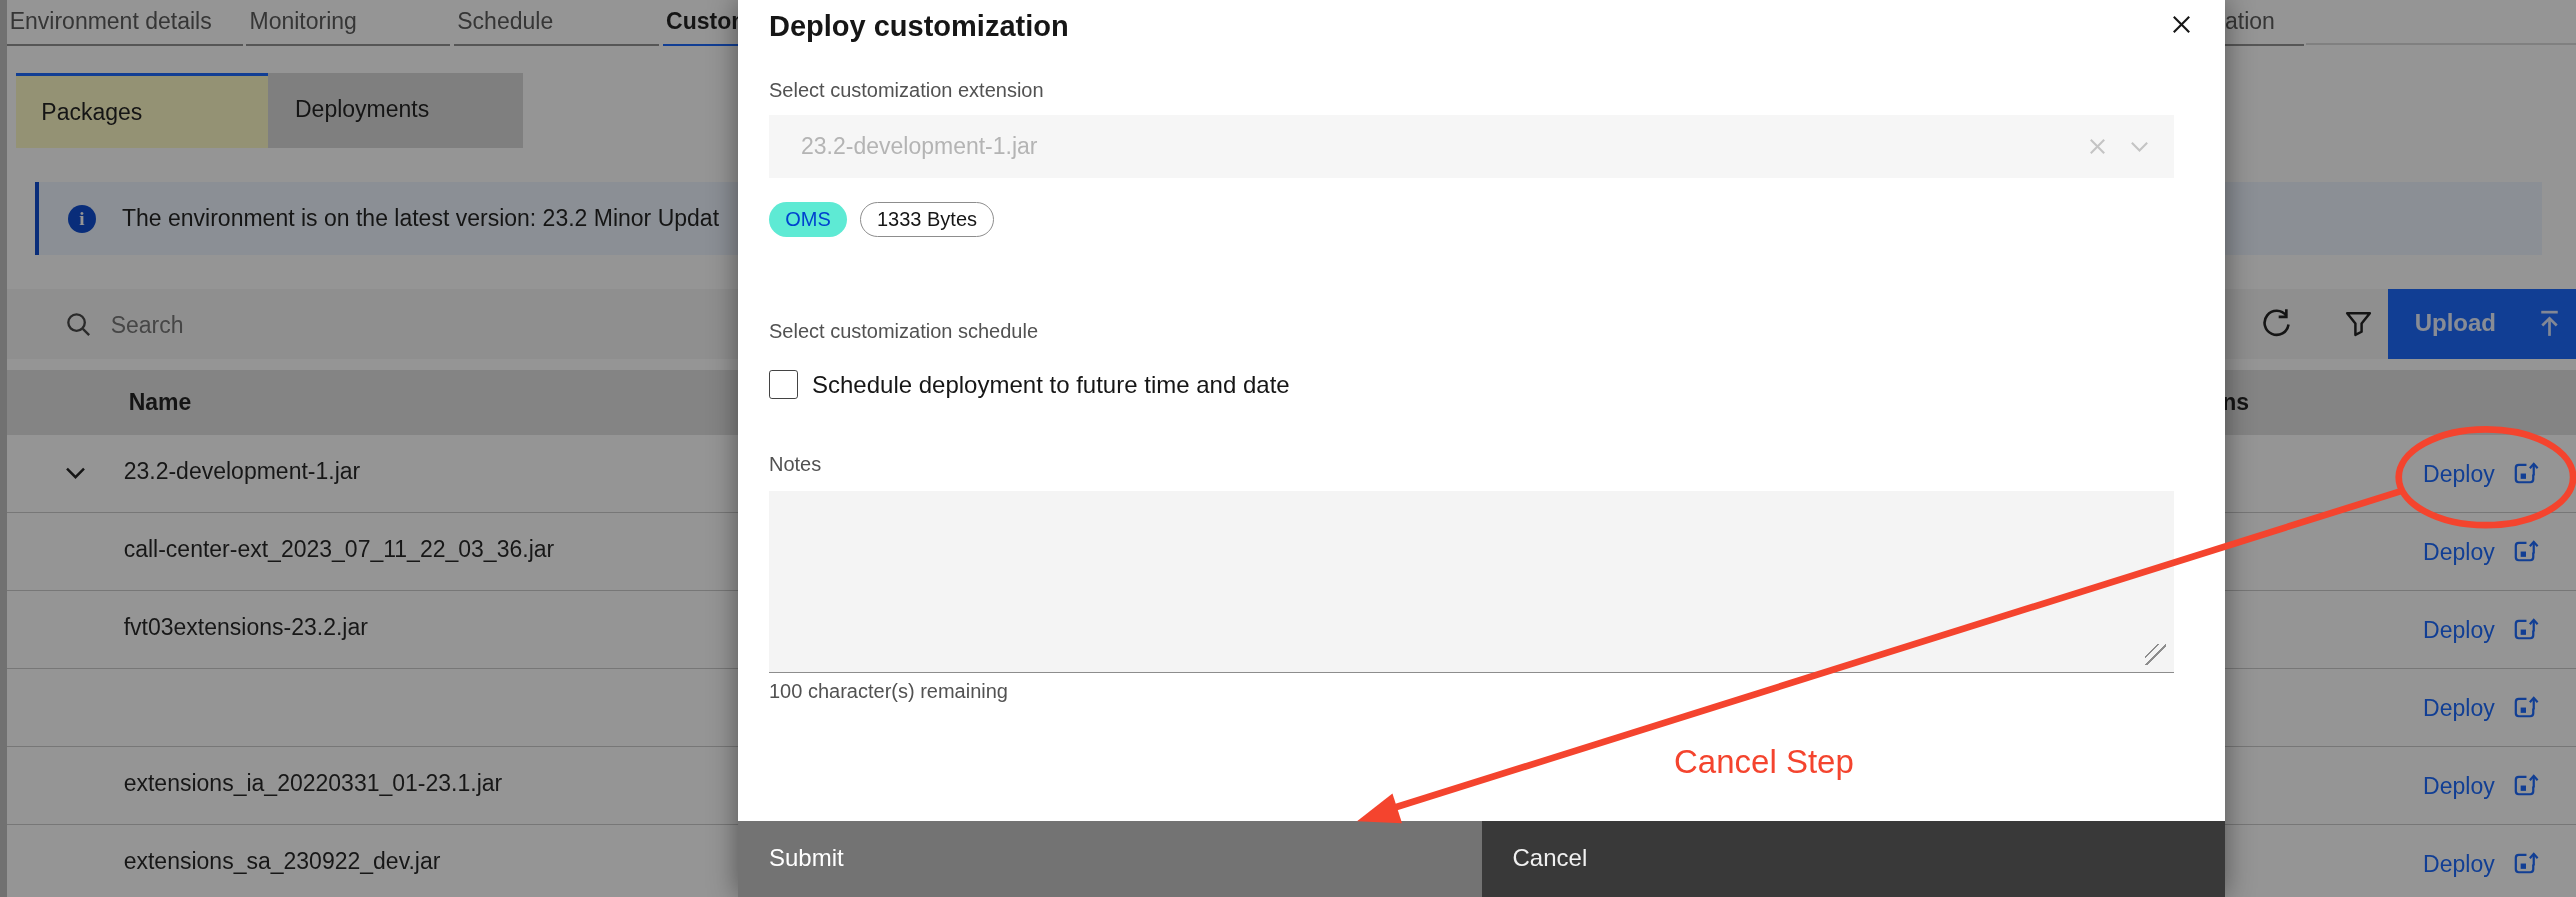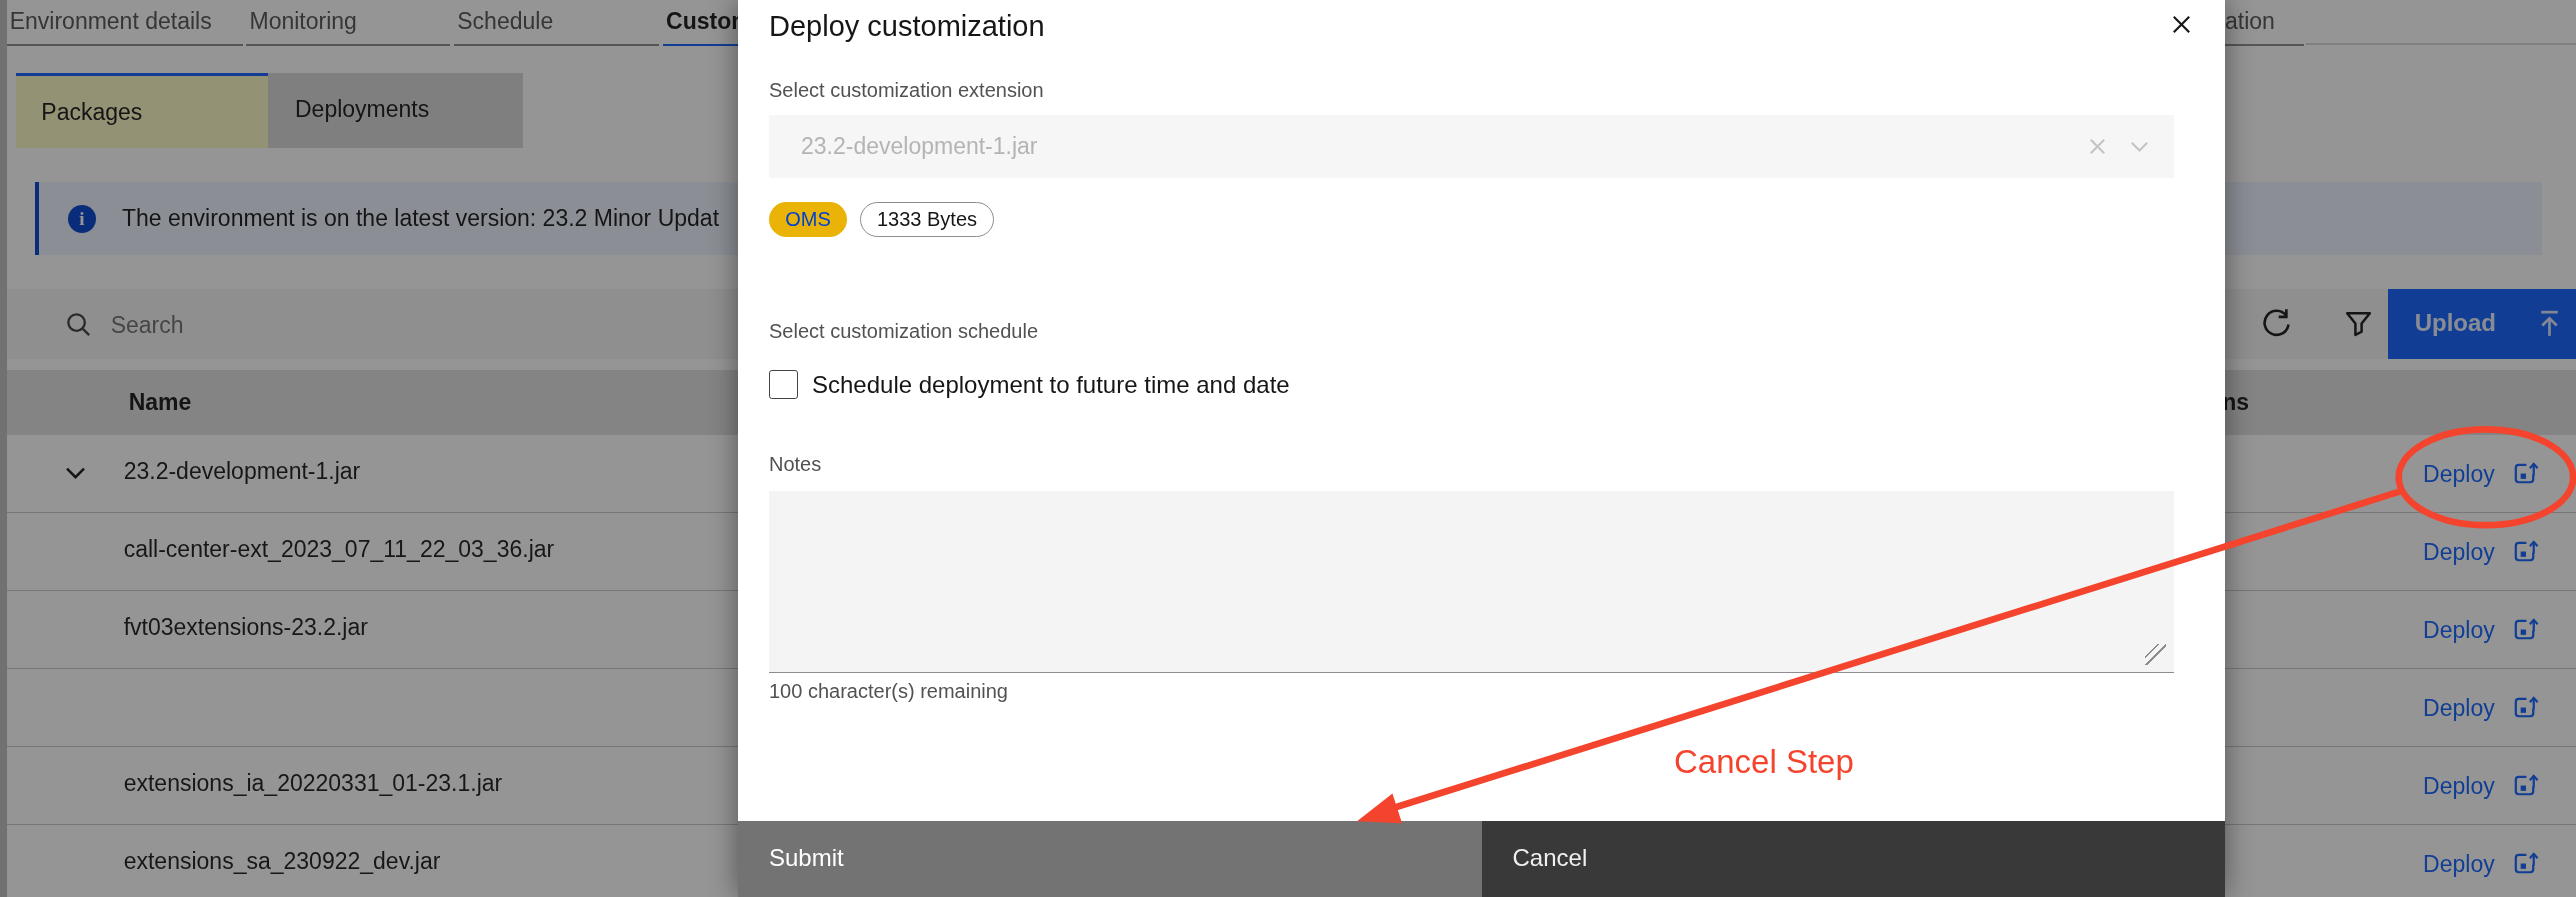--- a/index.html
+++ b/index.html
@@ -66,31 +66,31 @@
   .deploy-label{font-size:23px;margin-right:15.3px;}
 
   
   #overlay{position:absolute;inset:0;background:rgba(20,20,20,0.45);z-index:2;}
 
   
   #modal{position:absolute;left:738px;top:0;width:1487px;height:897px;background:#ffffff;z-index:3;
          box-shadow:0 0 27px rgba(0,0,0,0.45);}
   .m-close{position:absolute;right:21px;top:1.9px;width:46px;height:46px;display:flex;
            align-items:center;justify-content:center;cursor:pointer;color:#161616;}
-  .m-title{position:absolute;left:31px;top:9.6px;font-size:29px;font-weight:400;color:#161616;}
+  .m-title{position:absolute;left:31px;top:9.6px;font-size:29px;font-weight:700;color:#161616;}
   .m-label{position:absolute;left:31px;font-size:20px;color:#525252;}
   .lbl-ext{top:79px;}
   .dd{position:absolute;left:31px;top:115px;width:1405px;height:63px;background:#f6f6f6;cursor:not-allowed;}
   .dd-val{position:absolute;left:32px;top:0;line-height:63px;font-size:23px;color:#b4b4b4;}
   .dd-x{position:absolute;right:65px;top:20px;color:#c4c4c4;}
   .dd-chev{position:absolute;right:23px;top:24px;color:#c4c4c4;}
   .tags{position:absolute;left:31px;top:202px;display:flex;gap:12.5px;align-items:center;}
   .tag{box-sizing:border-box;height:35px;border-radius:18px;font-size:20px;line-height:35px;
        padding:0 16.3px;white-space:nowrap;}
-  .tag-blue{background:#eab308;color:#0043ce;}
+  .tag-blue{background:#5eead4;color:#0043ce;}
   .tag-outline{background:#ffffff;border:1.9px solid #8d8d8d;color:#161616;line-height:32px;}
   .lbl-sched{top:320px;}
   .cb-row{position:absolute;left:31px;top:370px;display:flex;align-items:center;}
   .cb{width:29px;height:29px;box-sizing:border-box;border:1.9px solid #434343;border-radius:2.9px;
       background:#fff;cursor:pointer;flex:0 0 auto;}
   .cb-label{margin-left:14px;font-size:24px;color:#161616;}
   .lbl-notes{top:453px;}
   .ta{position:absolute;left:31px;top:491px;width:1405px;height:182px;box-sizing:border-box;
       background:#f4f4f4;border:none;border-bottom:1.9px solid #8d8d8d;resize:none;outline:none;
       font-family:"Liberation Sans",sans-serif;font-size:23px;padding:13.4px 19px;color:#161616;}

